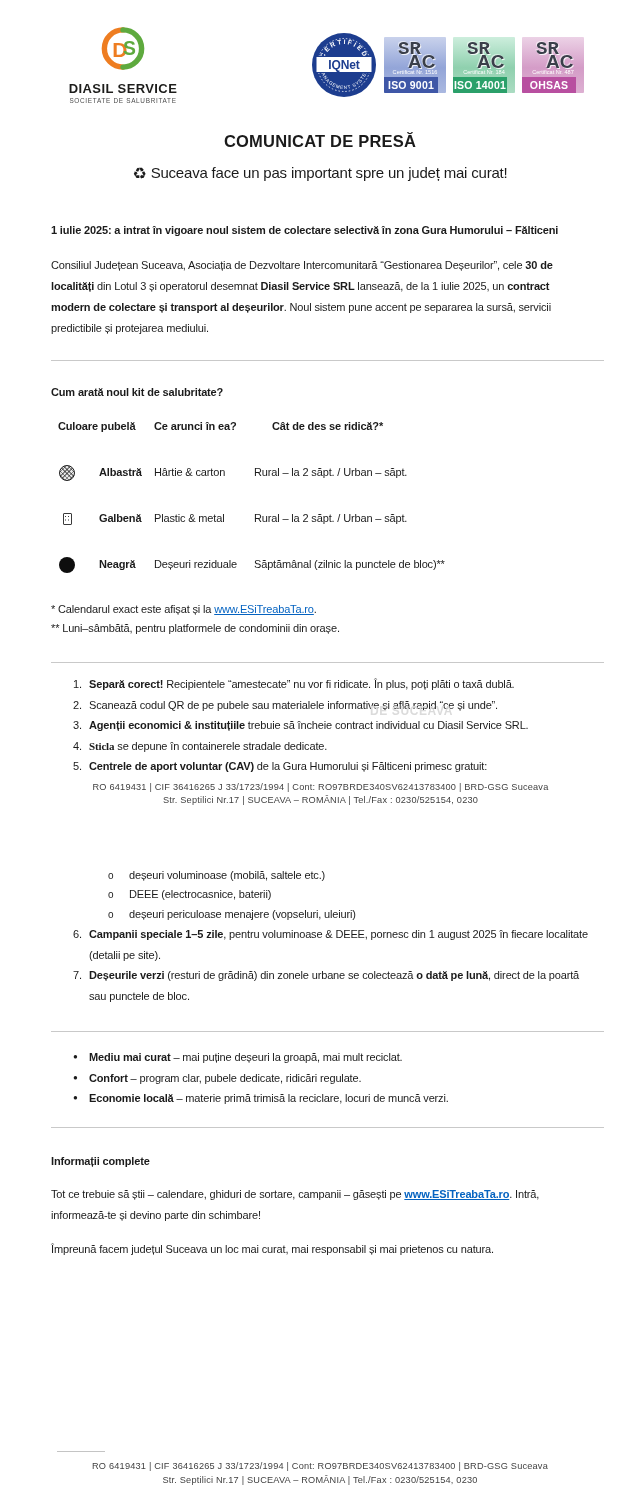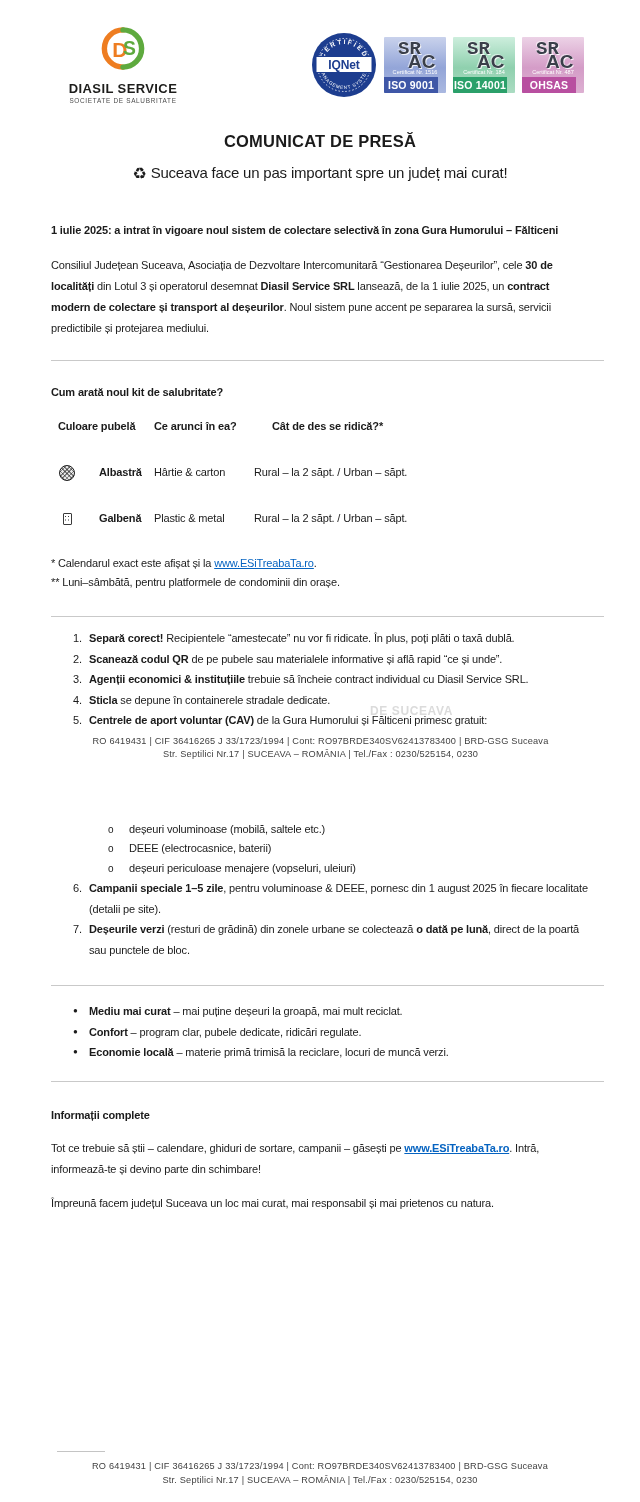--- a/index.html
+++ b/index.html
@@ -169,45 +169,55 @@
       <div class="bin">
           <span class="iconbox">
             <span class="tofu"></span>
           </span>
           <span>Galbenă</span>
         </div>
       <div>Plastic &amp; metal</div>
       <div>Rural – la 2 săpt. / Urban – săpt.</div>
     </div>
 
+    <div class="trow r">
+      <div class="bin">
+          <span class="iconbox">
+            <span class="bdot"></span>
+          </span>
+          <span>Neagră</span>
+        </div>
+      <div>Deșeuri reziduale</div>
+      <div>Săptămânal (zilnic la punctele de bloc)**</div>
+    </div>
 
     <div class="fn" style="margin-top:25px;"><span>* Calendarul exact este afișat și la </span><a href="#" class="lnk">www.ESiTreabaTa.ro</a><span>.</span></div>
     <div class="fn">** Luni–sâmbătă, pentru platformele de condominii din orașe.</div>
   </div>
 
   <hr class="hr" style="margin-top:24px;">
 
   <div class="content">
 
     <div style="margin-top:11px;">
       <div class="oli">
           <span class="num">1.</span>
           <span class="txt"><span style="font-weight: bold;">Separă corect!</span><span> Recipientele “amestecate” nu vor fi ridicate. În plus, poți plăti o taxă dublă.</span></span>
         </div>
       <div class="oli">
           <span class="num">2.</span>
-          <span class="txt"><span style="font-weight: bold;">Scanează codul QR</span><span> de pe pubele sau materialele informative și află rapid “ce și unde”.</span></span>
+          <span class="txt"><span style="font-weight: normal;">Scanează codul QR</span><span> de pe pubele sau materialele informative și află rapid “ce și unde”.</span></span>
         </div>
       <div class="oli">
           <span class="num">3.</span>
           <span class="txt"><span style="font-weight: bold;">Agenții economici &amp; instituțiile</span><span> trebuie să încheie contract individual cu Diasil Service SRL.</span></span>
         </div>
       <div class="oli">
           <span class="num">4.</span>
-          <span class="txt"><span style="font-weight: bold;">Sticla</span><span> se depune în containerele stradale dedicate.</span></span>
+          <span class="txt"><span style="font-weight: bold; font-family: Liberation Serif, serif;">Sticla</span><span> se depune în containerele stradale dedicate.</span></span>
         </div>
       <div class="oli">
           <span class="num">5.</span>
           <span class="txt"><span style="font-weight: bold;">Centrele de aport voluntar (CAV)</span><span> de la Gura Humorului și Fălticeni primesc gratuit:</span></span>
         </div>
 
       <div class="company">
         <div>RO 6419431 | CIF 36416265 J 33/1723/1994 | Cont: RO97BRDE340SV62413783400 | BRD-GSG Suceava</div>
         <div>Str. Septilici Nr.17 | SUCEAVA – ROMÂNIA | Tel./Fax : 0230/525154, 0230</div>
       </div>

